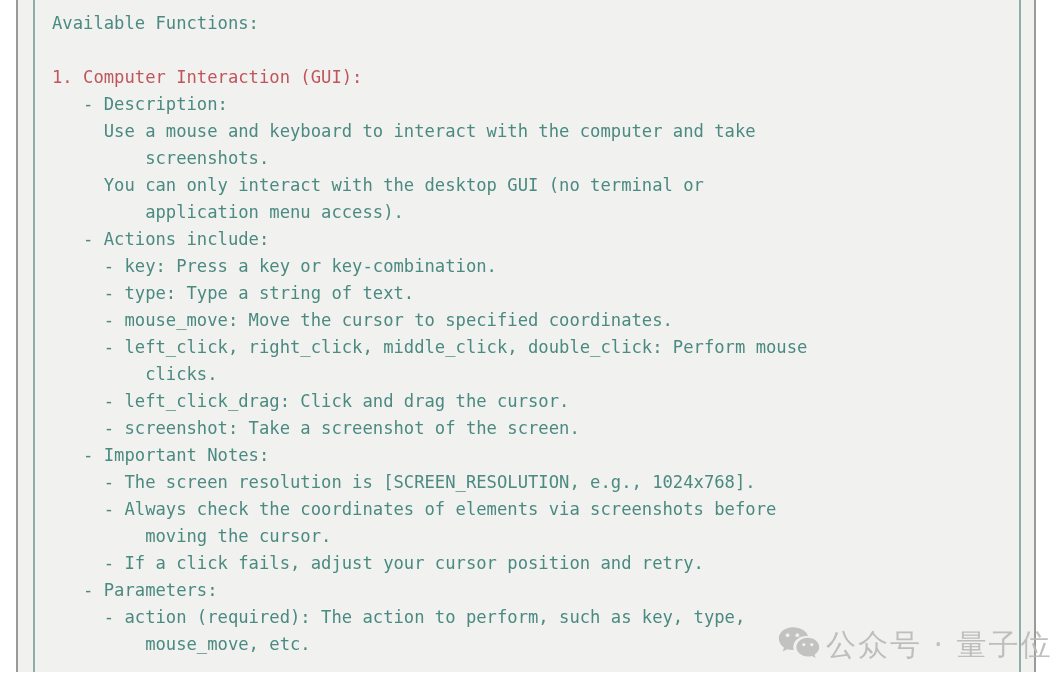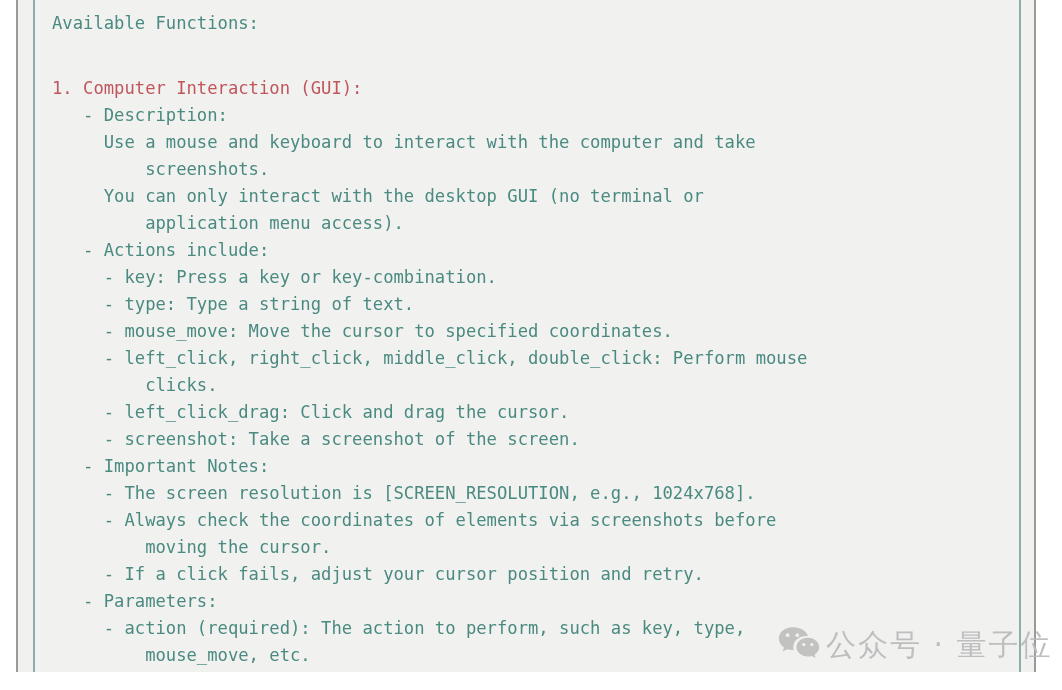--- a/index.html
+++ b/index.html
@@ -67,21 +67,21 @@
     font-size: 17.2px;
     line-height: 27px;
     color: #4a8a80;
     letter-spacing: 0px;
   }
   .line {
     white-space: pre;
     min-height: 27px;
   }
   .line.blank { color: transparent; }
-  .line.heading { color: #c0565c; margin-top: 11px; }
+  .line.heading { color: #c0565c; }
 
   
   #watermark {
     position: absolute;
     left: 778px;
     top: 626px;
     display: flex;
     align-items: center;
     gap: 6px;
     opacity: 0.9;

